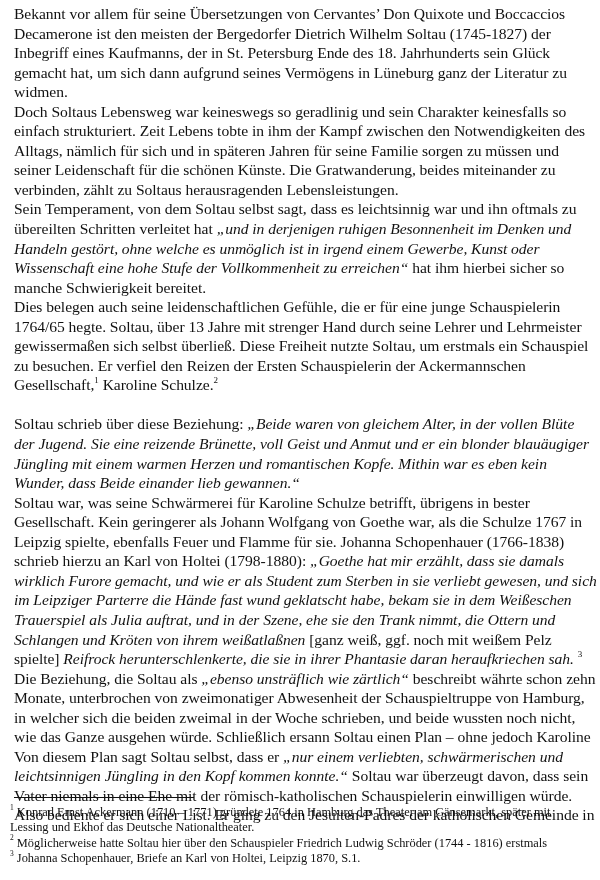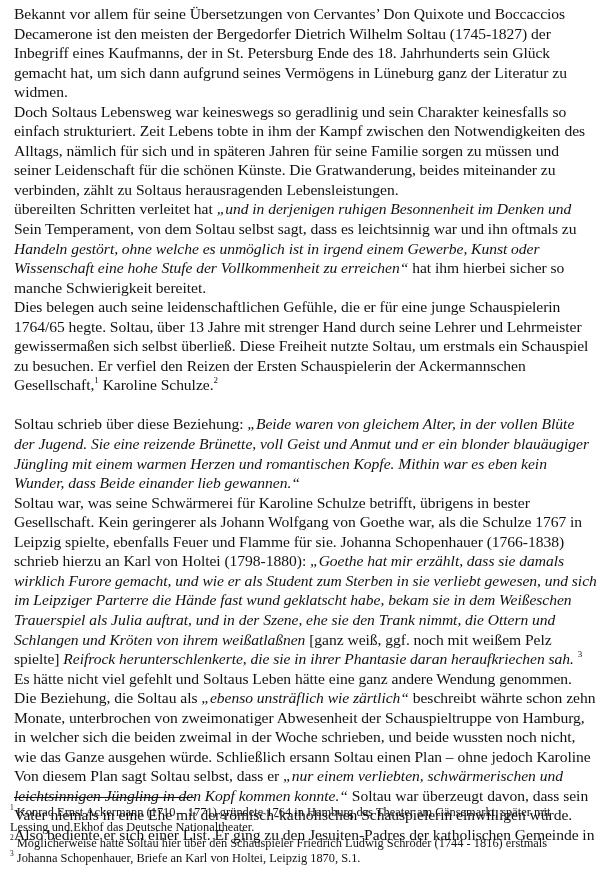--- a/index.html
+++ b/index.html
@@ -31,22 +31,22 @@
     <div class="line"><span>Bekannt vor allem für seine Übersetzungen von Cervantes’ Don Quixote und Boccaccios</span></div>
     <div class="line"><span>Decamerone ist den meisten der Bergedorfer Dietrich Wilhelm Soltau (1745-1827) der</span></div>
     <div class="line"><span>Inbegriff eines Kaufmanns, der in St. Petersburg Ende des 18. Jahrhunderts sein Glück</span></div>
     <div class="line"><span>gemacht hat, um sich dann aufgrund seines Vermögens in Lüneburg ganz der Literatur zu</span></div>
     <div class="line"><span>widmen.</span></div>
     <div class="line"><span>Doch Soltaus Lebensweg war keineswegs so geradlinig und sein Charakter keinesfalls so</span></div>
     <div class="line"><span>einfach strukturiert. Zeit Lebens tobte in ihm der Kampf zwischen den Notwendigkeiten des</span></div>
     <div class="line"><span>Alltags, nämlich für sich und in späteren Jahren für seine Familie sorgen zu müssen und</span></div>
     <div class="line"><span>seiner Leidenschaft für die schönen Künste. Die Gratwanderung, beides miteinander zu</span></div>
     <div class="line"><span>verbinden, zählt zu Soltaus herausragenden Lebensleistungen.</span></div>
+    <div class="line"><span>Sein Temperament, von dem Soltau selbst sagt, dass es leichtsinnig war und ihn oftmals zu</span></div>
     <div class="line"><span>übereilten Schritten verleitet hat </span><i>„und in derjenigen ruhigen Besonnenheit im Denken und</i></div>
-    <div class="line"><span>Sein Temperament, von dem Soltau selbst sagt, dass es leichtsinnig war und ihn oftmals zu</span></div>
     <div class="line"><i>Handeln gestört, ohne welche es unmöglich ist in irgend einem Gewerbe, Kunst oder</i></div>
     <div class="line"><i>Wissenschaft eine hohe Stufe der Vollkommenheit zu erreichen“</i><span> hat ihm hierbei sicher so</span></div>
     <div class="line"><span>manche Schwierigkeit bereitet.</span></div>
     <div class="line"><span>Dies belegen auch seine leidenschaftlichen Gefühle, die er für eine junge Schauspielerin</span></div>
     <div class="line"><span>1764/65 hegte. Soltau, über 13 Jahre mit strenger Hand durch seine Lehrer und Lehrmeister</span></div>
     <div class="line"><span>gewissermaßen sich selbst überließ. Diese Freiheit nutzte Soltau, um erstmals ein Schauspiel</span></div>
     <div class="line"><span>zu besuchen. Er verfiel den Reizen der Ersten Schauspielerin der Ackermannschen</span></div>
     <div class="line"><span>Gesellschaft,</span><sup>1</sup><span> Karoline Schulze.</span><sup>2</sup></div>
     <div class="blank"></div>
     <div class="line"><span>Soltau schrieb über diese Beziehung: </span><i>„Beide waren von gleichem Alter, in der vollen Blüte</i></div>
@@ -55,21 +55,20 @@
     <div class="line"><i>Wunder, dass Beide einander lieb gewannen.“</i></div>
     <div class="line"><span>Soltau war, was seine Schwärmerei für Karoline Schulze betrifft, übrigens in bester</span></div>
     <div class="line"><span>Gesellschaft. Kein geringerer als Johann Wolfgang von Goethe war, als die Schulze 1767 in</span></div>
     <div class="line"><span>Leipzig spielte, ebenfalls Feuer und Flamme für sie. Johanna Schopenhauer (1766-1838)</span></div>
     <div class="line"><span>schrieb hierzu an Karl von Holtei (1798-1880): </span><i>„Goethe hat mir erzählt, dass sie damals</i></div>
     <div class="line"><i>wirklich Furore gemacht, und wie er als Student zum Sterben in sie verliebt gewesen, und sich</i></div>
     <div class="line"><i>im Leipziger Parterre die Hände fast wund geklatscht habe, bekam sie in dem Weißeschen</i></div>
     <div class="line"><i>Trauerspiel als Julia auftrat, und in der Szene, ehe sie den Trank nimmt, die Ottern und</i></div>
     <div class="line"><i>Schlangen und Kröten von ihrem weißatlaßnen</i><span> [ganz weiß, ggf. noch mit weißem Pelz</span></div>
     <div class="line"><span>spielte] </span><i>Reifrock herunterschlenkerte, die sie in ihrer Phantasie daran heraufkriechen sah.</i><span> </span><sup>3</sup></div>
-    <div class="line"><span>Es hätte nicht viel gefehlt und Soltaus Leben hätte eine ganz andere Wendung genommen.</span></div>
     <div class="line"><span>Die Beziehung, die Soltau als </span><i>„ebenso unsträflich wie zärtlich“</i><span> beschreibt währte schon zehn</span></div>
     <div class="line"><span>Monate, unterbrochen von zweimonatiger Abwesenheit der Schauspieltruppe von Hamburg,</span></div>
     <div class="line"><span>in welcher sich die beiden zweimal in der Woche schrieben, und beide wussten noch nicht,</span></div>
     <div class="line"><span>wie das Ganze ausgehen würde. Schließlich ersann Soltau einen Plan – ohne jedoch Karoline</span></div>
     <div class="line"><span>Von diesem Plan sagt Soltau selbst, dass er </span><i>„nur einem verliebten, schwärmerischen und</i></div>
     <div class="line"><i>leichtsinnigen Jüngling in den Kopf kommen konnte.“</i><span> Soltau war überzeugt davon, dass sein</span></div>
     <div class="line"><span>Vater niemals in eine Ehe mit der römisch-katholischen Schauspielerin einwilligen würde.</span></div>
     <div class="line"><span>Also bediente er sich einer List. Er ging zu den Jesuiten-Padres der katholischen Gemeinde in</span></div>
   </div>
 <div class="rule"></div>

